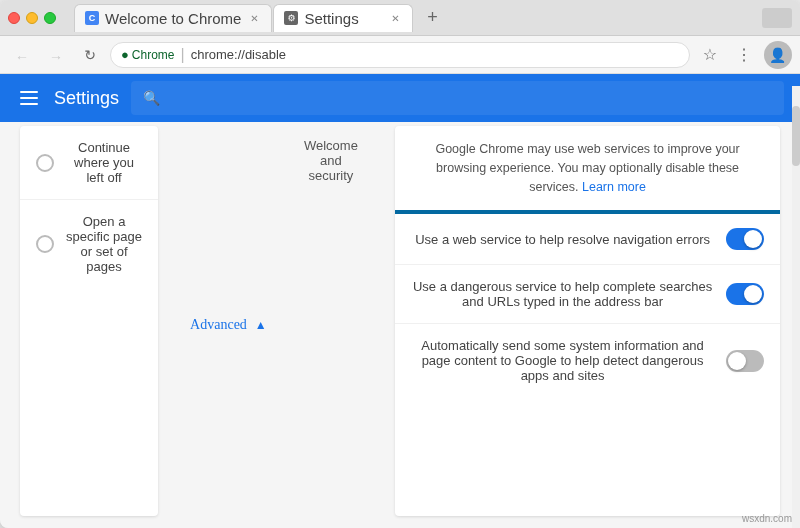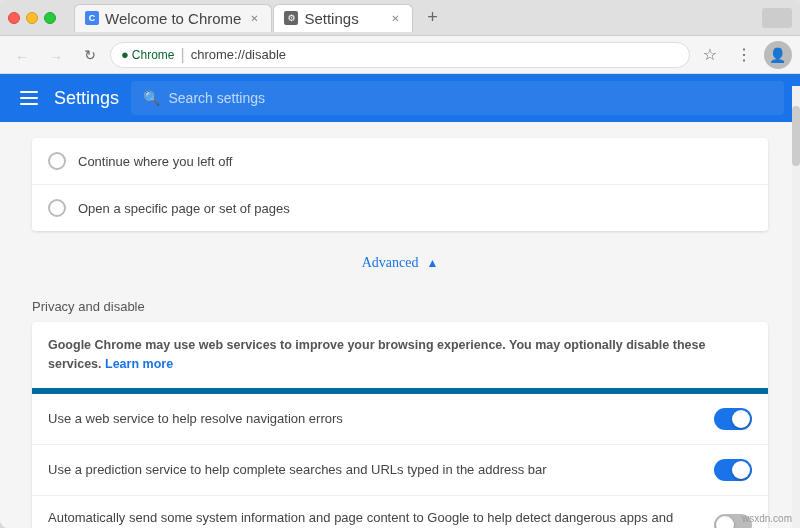--- a/index.html
+++ b/index.html
@@ -45,37 +45,37 @@
     .settings-header { height: 48px; background: #1a73e8; display: flex; align-items: center; padding: 0 16px; gap: 12px; flex-shrink: 0; }
     .hamburger-icon { display: flex; flex-direction: column; gap: 4px; cursor: pointer; padding: 4px; }
     .hamburger-line { width: 18px; height: 2px; background: #fff; border-radius: 1px; }
     .settings-title { color: #fff; font-size: 18px; font-weight: 500; }
     .search-box { flex: 1; height: 34px; background: #2b7de9; border: none; border-radius: 4px; display: flex; align-items: center; padding: 0 12px; gap: 8px; }
     .search-icon { color: rgba(255,255,255,0.8); font-size: 14px; }
     .search-input { background: transparent; border: none; outline: none; color: rgba(255,255,255,0.9); font-size: 14px; flex: 1; }
     .search-input::placeholder { color: rgba(255,255,255,0.7); }
 
     
-    .settings-content { flex: 1; overflow-y: auto; padding: 16px; display: flex; flex-direction: column; }
+    .settings-content { flex: 1; overflow-y: auto; padding: 4px; display: flex; flex-direction: row; text-align: center; }
 
     
     .settings-card { background: #fff; margin: 0 16px 8px 16px; border-radius: 4px; box-shadow: 0 1px 3px rgba(0,0,0,0.12); padding: 0; }
     .radio-option { display: flex; align-items: center; padding: 14px 16px; gap: 12px; border-bottom: 1px solid #f0f0f0; }
     .radio-option:last-child { border-bottom: none; }
     .radio-circle { width: 18px; height: 18px; border-radius: 50%; border: 2px solid #bbb; flex-shrink: 0; display: flex; align-items: center; justify-content: center; }
     .radio-label { font-size: 13px; color: #444; }
 
     
     .advanced-row { display: flex; align-items: center; justify-content: center; padding: 16px; gap: 8px; color: #1a73e8; font-size: 14px; cursor: pointer; font-family: Liberation Serif, serif; }
     .chevron-up { font-size: 12px; color: #1a73e8; }
 
     
     .section-label { font-size: 13px; font-weight: 500; color: #555; padding: 12px 16px 8px 16px; }
     .privacy-card { background: #fff; margin: 0 16px 8px 16px; border-radius: 4px; box-shadow: 0 1px 3px rgba(0,0,0,0.12); }
-    .privacy-info { padding: 14px 16px; font-size: 12.5px; color: #555; line-height: 1.5; border-bottom: 6px solid #0369a1; font-weight: bold; }
+    .privacy-info { padding: 14px 16px; font-size: 12.5px; color: #555; line-height: 1.5; border-bottom: 4px solid #0369a1; }
     .privacy-info a { color: #1a73e8; text-decoration: none; }
     .privacy-toggle-row { display: flex; align-items: center; padding: 14px 16px; border-bottom: 1px solid #f0f0f0; gap: 12px; }
     .privacy-toggle-row:last-child { border-bottom: none; }
     .toggle-label { flex: 1; font-size: 13px; color: #444; }
     .toggle { width: 38px; height: 22px; border-radius: 11px; flex-shrink: 0; position: relative; cursor: pointer; }
     .toggle.on { background: #1a73e8; }
     .toggle.off { background: #bbb; }
     .toggle-knob { width: 18px; height: 18px; border-radius: 50%; background: #fff; position: absolute; top: 2px; box-shadow: 0 1px 3px rgba(0,0,0,0.3); transition: left 0.2s; }
     .toggle.on .toggle-knob { left: 18px; }
     .toggle.off .toggle-knob { left: 2px; }
@@ -135,21 +135,20 @@
 
     <div class="settings-header">
       <div class="hamburger-icon">
         <div class="hamburger-line"></div>
         <div class="hamburger-line"></div>
         <div class="hamburger-line"></div>
       </div>
       <span class="settings-title">Settings</span>
       <div class="search-box">
         <span class="search-icon">🔍</span>
-        <input class="search-input" type="text" placeholder="Search settings" style="">
       </div>
     </div>
 
     <div class="settings-content">
 
       <div style="height:8px; background:#f5f5f5;"></div>
       <div class="settings-card" style="margin-top:0;">
 
         <div class="radio-option">
           <div class="radio-circle"></div>
@@ -160,37 +159,37 @@
           <div class="radio-circle"></div>
           <span class="radio-label">Open a specific page or set of pages</span>
         </div>
       </div>
 
       <div class="advanced-row">
         <span>Advanced</span>
         <span class="chevron-up">▲</span>
       </div>
 
-      <div class="section-label">Privacy and disable</div>
+      <div class="section-label">Welcome and security</div>
 
       <div class="privacy-card">
         <div class="privacy-info">
           <span>Google Chrome may use web services to improve your browsing experience. You may optionally disable these services.</span>
           <a href="#">Learn more</a>
         </div>
 
         <div class="privacy-toggle-row">
           <span class="toggle-label">Use a web service to help resolve navigation errors</span>
           <div class="toggle on">
             <div class="toggle-knob"></div>
           </div>
         </div>
 
         <div class="privacy-toggle-row">
-          <span class="toggle-label">Use a prediction service to help complete searches and URLs typed in the address bar</span>
+          <span class="toggle-label">Use a dangerous service to help complete searches and URLs typed in the address bar</span>
           <div class="toggle on">
             <div class="toggle-knob"></div>
           </div>
         </div>
 
 
         <div class="privacy-toggle-row">
           <span class="toggle-label">Automatically send some system information and page content to Google to help detect dangerous apps and sites</span>
           <div class="toggle off">
             <div class="toggle-knob"></div>

